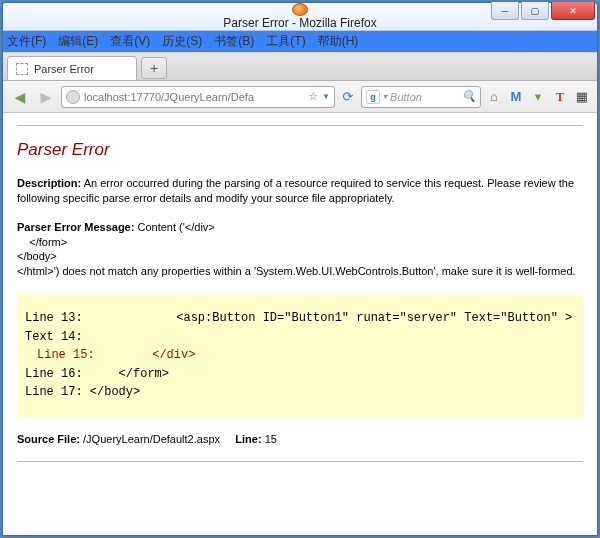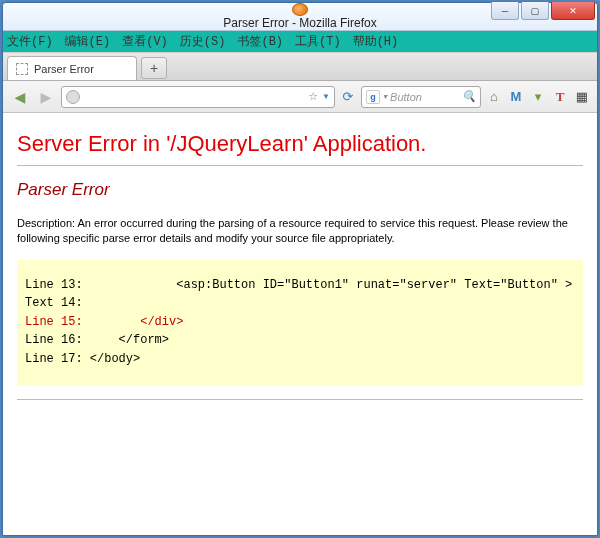--- a/index.html
+++ b/index.html
@@ -63,28 +63,27 @@
     color: #333;
   }
   .winbtn.close {
     background: linear-gradient(#f08080, #d84030);
     border-color: #a03020;
     color: #fff;
     width: 44px;
   }
   .menubar {
     height: 22px;
-    background: #14b8a6;
+    background: #3b82f6;
     border-bottom: 1px solid #d0cfcd;
     display: flex;
     align-items: center;
     padding: 8px 4px;
     font-size: 12px;
     color: #333;
-    font-family: Liberation Mono, monospace;
   }
   .menubar span { margin-right: 12px; }
   .tabbar {
     height: 28px;
     background: linear-gradient(#e8e8e8, #d6d6d6);
     border-bottom: 1px solid #b0b0b0;
     display: flex;
     align-items: flex-end;
     padding: 0 4px;
   }
@@ -213,32 +212,32 @@
   }
   .content h2 {
     font-family: Verdana, sans-serif;
     font-size: 17px;
     color: #a00000;
     font-style: italic;
     font-weight: normal;
     margin: 6px 0 16px 0;
   }
   .content .blk { margin-bottom: 14px; line-height: 1.35; }
-  .content .blk b { font-weight: normal; }
+  .content .blk b { font-weight: bold; }
   .srcbox {
     background: #ffffcc;
     border: 0;
     padding: 16px 8px;
     font-family: Consolas, "Courier New", monospace;
     font-size: 12px;
     line-height: 1.55;
     margin: 6px 0 14px 0;
     white-space: pre;
   }
-  .srcbox .err { color: #c00000; }
+  .srcbox .err { color: #c00000; margin-left: 12px; }
   .hr2 {
     border: none;
     border-top: 1px solid #bbb;
     margin: 12px 0 10px 0;
   }
 </style>
 </head>
 <body>
 
 <div class="window">
@@ -269,53 +268,67 @@
       <span>Parser Error</span>
     </div>
     <div class="newtab">+</div>
   </div>
 
   <div class="navbar">
     <div class="navbtn">◀</div>
     <div class="navbtn" style="color:#bcbcbc;">▶</div>
     <div class="urlbox">
       <div class="globe"></div>
+      <span class="urltext">localhost:17770/JQueryLearn/Defa</span>
       <span style="margin-left:auto;color:#888;">☆</span>
       <span class="dd">▼</span>
     </div>
     <div class="tbicon" style="color:#3b82c0;">⟳</div>
     <div class="searchbox">
       <div class="g">g</div>
       <span style="color:#888;font-size:8px;">▾</span>&nbsp;
       <span>Button</span>
       <span style="margin-left:auto;color:#3b82c0;">🔍</span>
     </div>
     <div class="tbicon" style="color:#7a6a3a;">⌂</div>
     <div class="tbicon" style="color:#3b82c0;font-weight:bold;">M</div>
     <div class="tbicon" style="color:#6aa040;">▾</div>
     <div class="tbicon" style="color:#c04040;font-family:serif;font-weight:bold;">T</div>
     <div class="tbicon" style="color:#444;">▦</div>
   </div>
 
   <div class="content">
-    <h1>Server Error in '/JQueryLearn' Application.</h1>
     <hr>
     <h2>Parser Error</h2>
 
     <div class="blk">
       <b>Description:</b>
       <span>An error occurred during the parsing of a resource required to service this request. Please review the following specific parse error details and modify your source file appropriately.</span>
     </div>
 
+    <div class="blk">
+      <b>Parser Error Message:</b>
+      <span style="white-space:pre-wrap;">Content ('&lt;/div&gt;
+    &lt;/form&gt;
+&lt;/body&gt;
+&lt;/html&gt;') does not match any properties within a 'System.Web.UI.WebControls.Button', make sure it is well-formed.</span>
+    </div>
 
 
     <div class="srcbox"><span>Line 13:             &lt;asp:Button ID="Button1" runat="server" Text="Button" &gt;</span>
 <span>Text 14:</span>
 <span class="err">Line 15:        &lt;/div&gt;</span>
 <span>Line 16:     &lt;/form&gt;</span>
 <span>Line 17: &lt;/body&gt;</span></div>
 
+    <div class="blk">
+      <b>Source File:</b>
+      <span>/JQueryLearn/Default2.aspx</span>
+      &nbsp;&nbsp;&nbsp;
+      <b>Line:</b>
+      <span>15</span>
+    </div>
 
     <hr class="hr2">
 
   </div>
 
 </div>
 
 </body></html>

